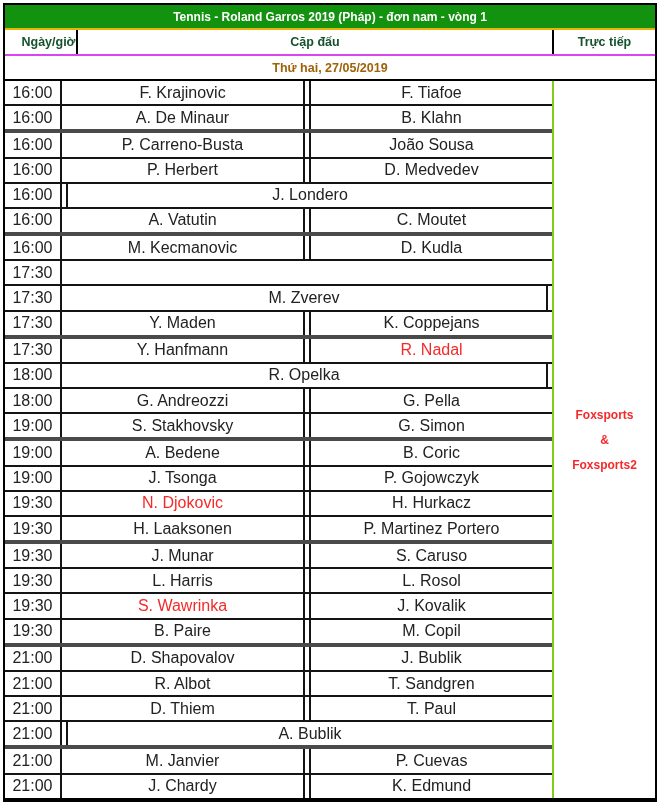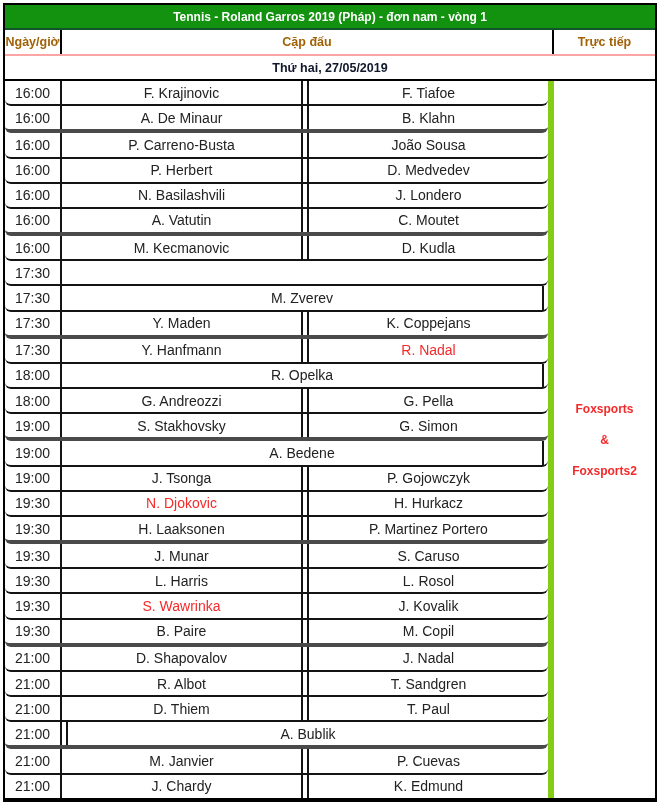--- a/index.html
+++ b/index.html
@@ -25,83 +25,83 @@
     border:2px solid #000;
     border-bottom-width:4px;
     display:flex;
     flex-direction:column;
     background:#fff;
   }
   
   .title-bar{
     height:23px;
     background:var(--green);
-    border-bottom:2px solid #14532d;
+    border-bottom:2px solid #eab308;
     display:flex;align-items:center;justify-content:center;
     color:#fff;font-size:12px;font-weight:bold;
     flex:0 0 auto;
   }
   
   .head-row{
     height:24px;
-    border-bottom:2px solid #fca5a5;
-    display:flex;
-    font-size:12.5px;font-weight:bold;color:#a16207;
+    border-bottom:2px solid #d946ef;
+    display:flex;
+    font-size:12.5px;font-weight:bold;color:#14532d;
     flex:0 0 auto;
+    padding-left:16px;
   }
   .head-row .c-time{
     width:55px;flex:0 0 auto;
     border-right:2px solid #000;
     display:flex;align-items:center;justify-content:center;
   }
   .head-row .c-pair{
     flex:1;
     display:flex;align-items:center;justify-content:center;
   }
   .head-row .c-live{
     width:101px;flex:0 0 auto;
     border-left:2px solid #000;
     display:flex;align-items:center;justify-content:center;
   }
   
   .date-row{
     height:23px;
     border-bottom:2px solid #000;
     display:flex;align-items:center;justify-content:center;
-    font-size:12.5px;font-weight:bold;color:#0f172a;
+    font-size:12.5px;font-weight:bold;color:#a16207;
     flex:0 0 auto;
   }
   
   .body{
     flex:1;
     display:flex;
     min-height:0;
   }
   .matches{
     flex:1;
     display:flex;
     flex-direction:column;
     min-width:0;
   }
   .live-cell{
     width:101px;flex:0 0 auto;
-    border-left:6px solid #84cc16;
+    border-left:2px solid #84cc16;
     display:flex;flex-direction:column;
     align-items:center;justify-content:center;
-    gap:17px;
+    gap:11px;
     color:var(--red);
     font-size:12px;font-weight:bold;
   }
   .m-row{
     flex:1 1 0;
     display:flex;
     border-bottom:2px solid var(--border);
-    font-size:14px;color:var(--text);
+    font-size:16px;color:var(--text);
     min-height:0;
-    border-radius:6px;
   }
   .m-row:last-child{border-bottom:none;}
   .m-row.group-end{border-bottom:4px solid var(--thick);}
   .m-row .cell{
     display:flex;align-items:center;justify-content:center;
     white-space:nowrap;overflow:hidden;
   }
   .m-row .time{
     width:55px;flex:0 0 auto;
     border-right:2px solid var(--border);
@@ -157,21 +157,20 @@
           <div class="cell p2">João Sousa</div>
         </div>
         <div class="m-row">
           <div class="cell time">16:00</div>
           <div class="cell p1">P. Herbert</div>
           <div class="gap"></div>
           <div class="cell p2">D. Medvedev</div>
         </div>
         <div class="m-row">
           <div class="cell time">16:00</div>
-          <div class="cell p1">N. Basilashvili</div>
           <div class="gap"></div>
           <div class="cell p2">J. Londero</div>
         </div>
         <div class="m-row group-end">
           <div class="cell time">16:00</div>
           <div class="cell p1">A. Vatutin</div>
           <div class="gap"></div>
           <div class="cell p2">C. Moutet</div>
         </div>
         <div class="m-row">
@@ -215,20 +214,21 @@
         <div class="m-row group-end">
           <div class="cell time">19:00</div>
           <div class="cell p1">S. Stakhovsky</div>
           <div class="gap"></div>
           <div class="cell p2">G. Simon</div>
         </div>
         <div class="m-row">
           <div class="cell time">19:00</div>
           <div class="cell p1">A. Bedene</div>
           <div class="gap"></div>
+          <div class="cell p2">B. Coric</div>
         </div>
         <div class="m-row">
           <div class="cell time">19:00</div>
           <div class="cell p1">J. Tsonga</div>
           <div class="gap"></div>
           <div class="cell p2">P. Gojowczyk</div>
         </div>
         <div class="m-row">
           <div class="cell time">19:30</div>
           <div class="cell p1 hl">N. Djokovic</div>
@@ -262,21 +262,21 @@
         <div class="m-row group-end">
           <div class="cell time">19:30</div>
           <div class="cell p1">B. Paire</div>
           <div class="gap"></div>
           <div class="cell p2">M. Copil</div>
         </div>
         <div class="m-row">
           <div class="cell time">21:00</div>
           <div class="cell p1">D. Shapovalov</div>
           <div class="gap"></div>
-          <div class="cell p2">J. Nadal</div>
+          <div class="cell p2">J. Bublik</div>
         </div>
         <div class="m-row">
           <div class="cell time">21:00</div>
           <div class="cell p1">R. Albot</div>
           <div class="gap"></div>
           <div class="cell p2">T. Sandgren</div>
         </div>
         <div class="m-row">
           <div class="cell time">21:00</div>
           <div class="cell p1">D. Thiem</div>

